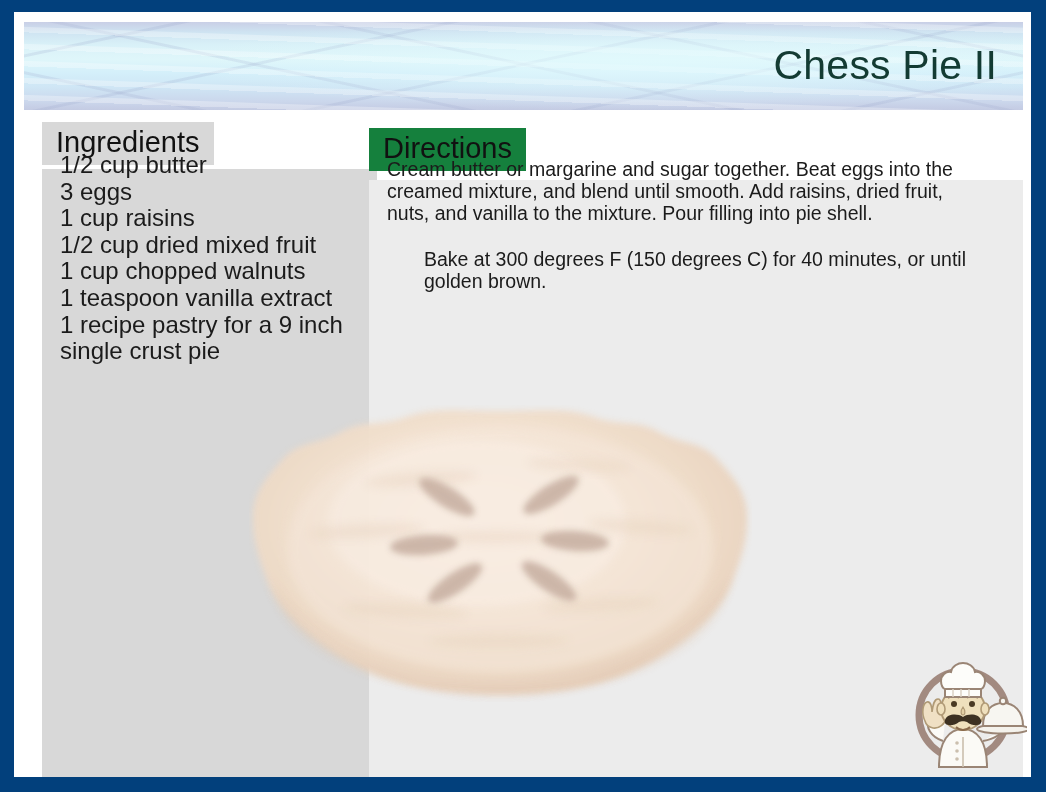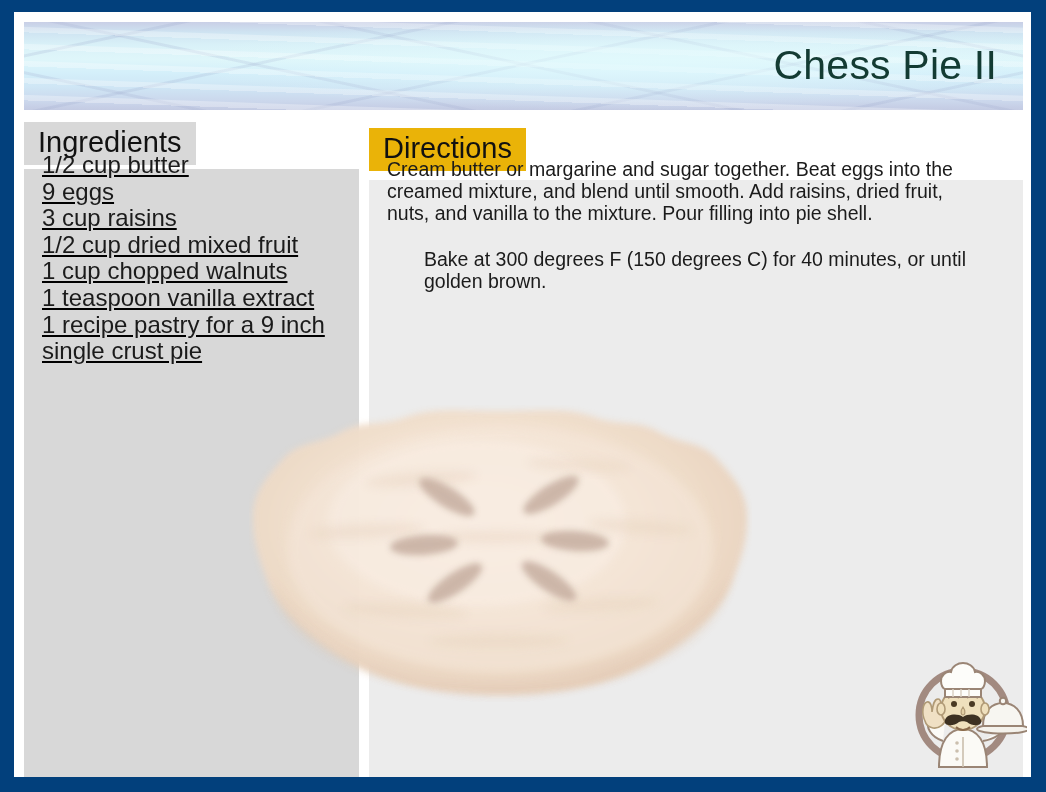--- a/index.html
+++ b/index.html
@@ -101,36 +101,36 @@
     color: #133b33;
     letter-spacing: 0.2px;
     white-space: nowrap;
   }
 
   
   .col {
     position: absolute;
     box-sizing: border-box;
   }
-  .col-ingredients { left: 10px;  top: 110px; width: 335px; height: 655px; text-decoration: underline; }
+  .col-ingredients { left: 28px;  top: 110px; width: 335px; height: 655px; }
   .col-directions  { left: 355px; top: 116px; width: 654px; height: 649px; }
 
   .tab {
     position: absolute;
     left: 0;
     top: 0;
     padding: 5px 14px 7px 14px;
     background: #d8d8d8;
     color: #111111;
     font-size: 29px;
     line-height: 1.08;
     white-space: nowrap;
     z-index: 3;
   }
-  .col-directions .tab { background: #eab308; }
+  .col-directions .tab { background: #15803d; }
 
   .panel {
     position: absolute;
     left: 0;
     width: 100%;
     bottom: 0;
     background: #d8d8d8;
     z-index: 1;
   }
   .col-ingredients .panel { top: 47px; }
@@ -192,22 +192,22 @@
       <div class="banner-weave3"></div>
       <div class="banner-sheen"></div>
       <div class="banner-title">Chess Pie II</div>
     </div>
 
     <div class="col col-ingredients">
       <div class="panel"></div>
       <div class="tab">Ingredients</div>
       <div class="panel-body">
         <div class="ingredient-line">1/2 cup butter</div>
-        <div class="ingredient-line">9 eggs</div>
-        <div class="ingredient-line">3 cup raisins</div>
+        <div class="ingredient-line">3 eggs</div>
+        <div class="ingredient-line">1 cup raisins</div>
         <div class="ingredient-line">1/2 cup dried mixed fruit</div>
         <div class="ingredient-line">1 cup chopped walnuts</div>
         <div class="ingredient-line">1 teaspoon vanilla extract</div>
         <div class="ingredient-line">1 recipe pastry for a 9 inch single crust pie</div>
       </div>
     </div>
 
     <div class="col col-directions">
       <div class="panel"></div>
       <div class="tab">Directions</div>

